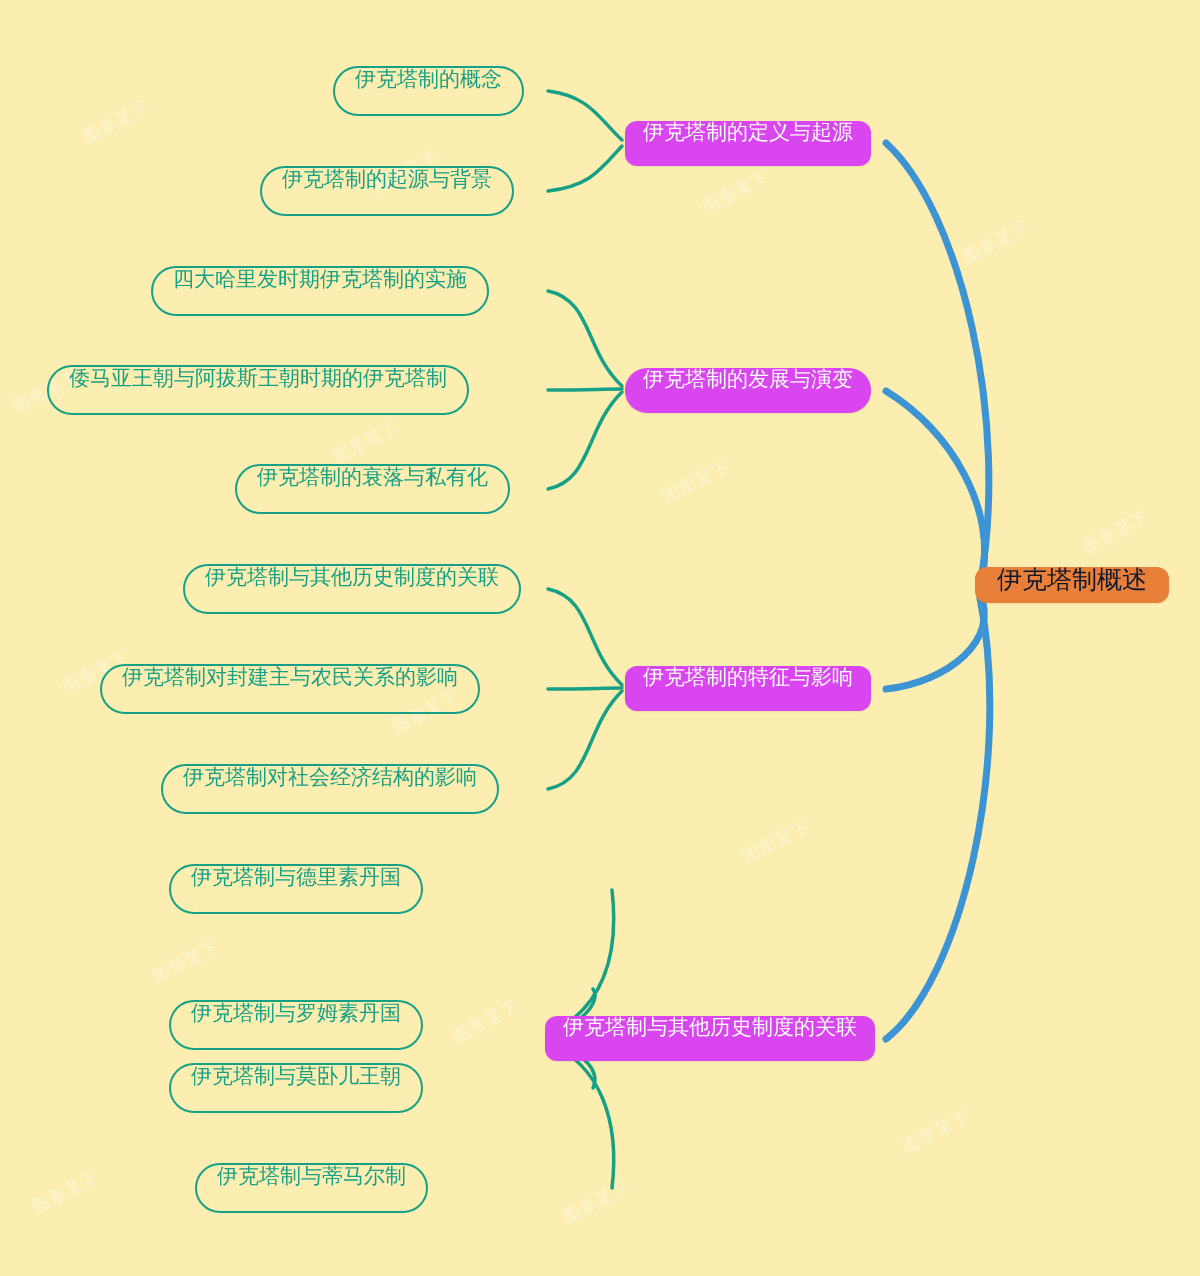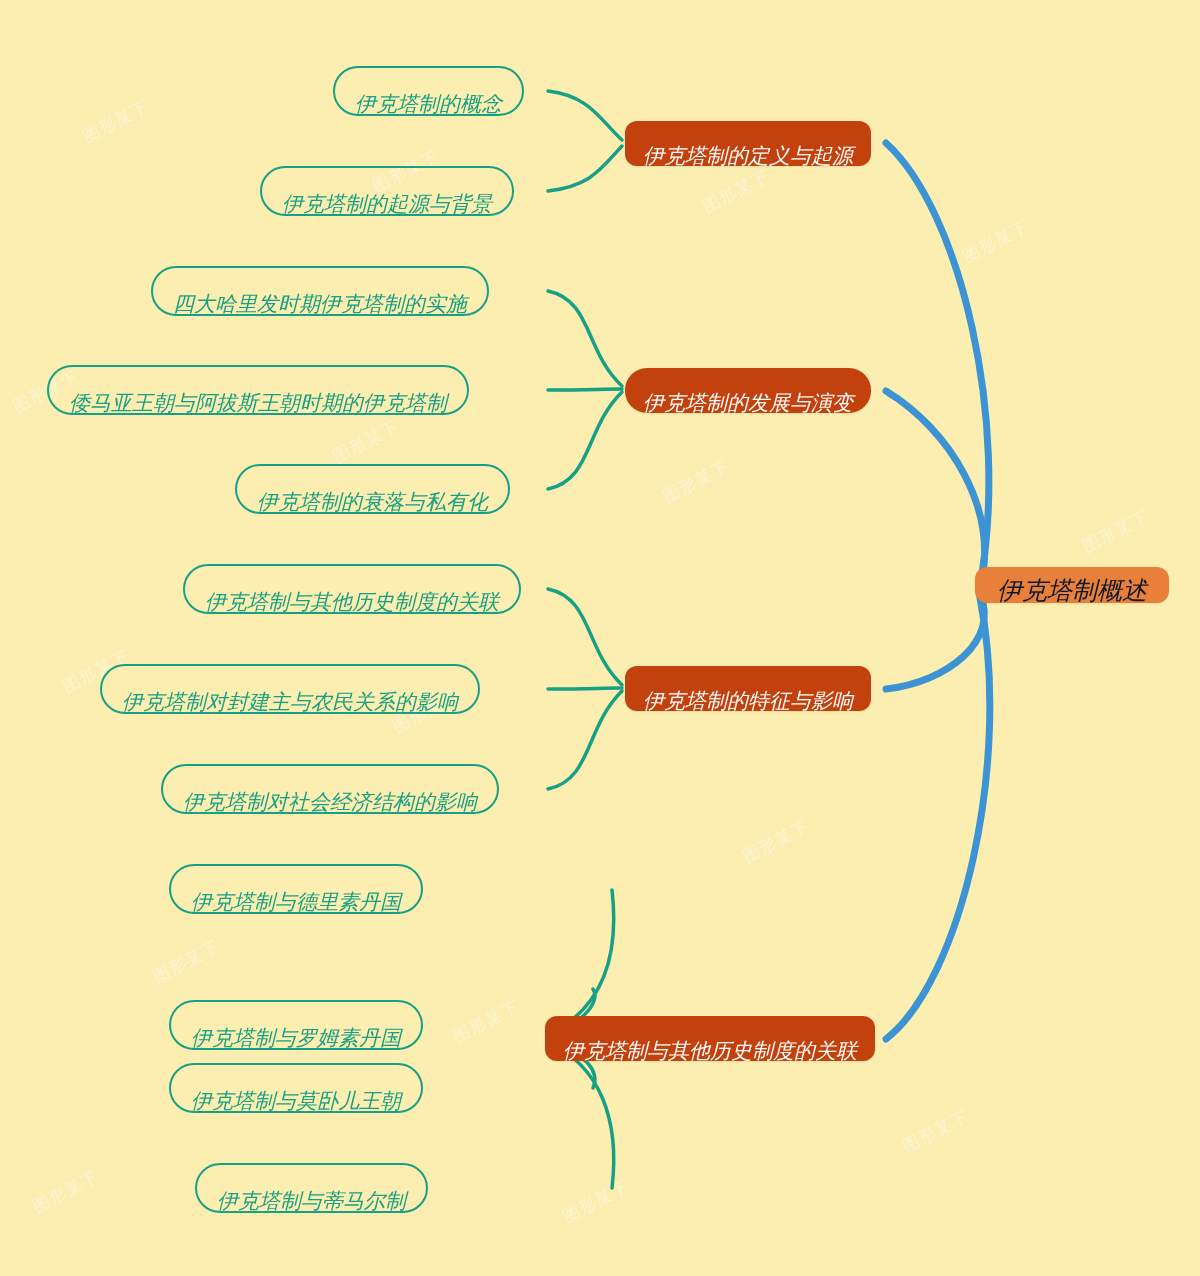--- a/index.html
+++ b/index.html
@@ -45,39 +45,38 @@
     z-index: 2;
     pointer-events: none;
   }
 
   
   .node {
     position: absolute;
     z-index: 3;
     box-sizing: border-box;
     display: flex;
-    align-items: flex-end;
+    align-items: flex-start;
     justify-content: center;
     white-space: nowrap;
     line-height: 1;
-    font-style: italic;
   }
 
   .node-root {
     background: #e8803a;
     color: #0f172a;
     border-radius: 12px;
     font-size: 25px;
     padding: 0 22px;
     height: 36px;
     box-shadow: 0 1px 2px rgba(0,0,0,0.08);
   }
 
   .node-branch {
-    background: #c2410c;
+    background: #d946ef;
     color: #ffffff;
     border-radius: 12px;
     font-size: 21px;
     padding: 0 18px;
     height: 45px;
     box-shadow: 0 1px 2px rgba(0,0,0,0.07);
   }
 
   .node-leaf {
     background: transparent;

